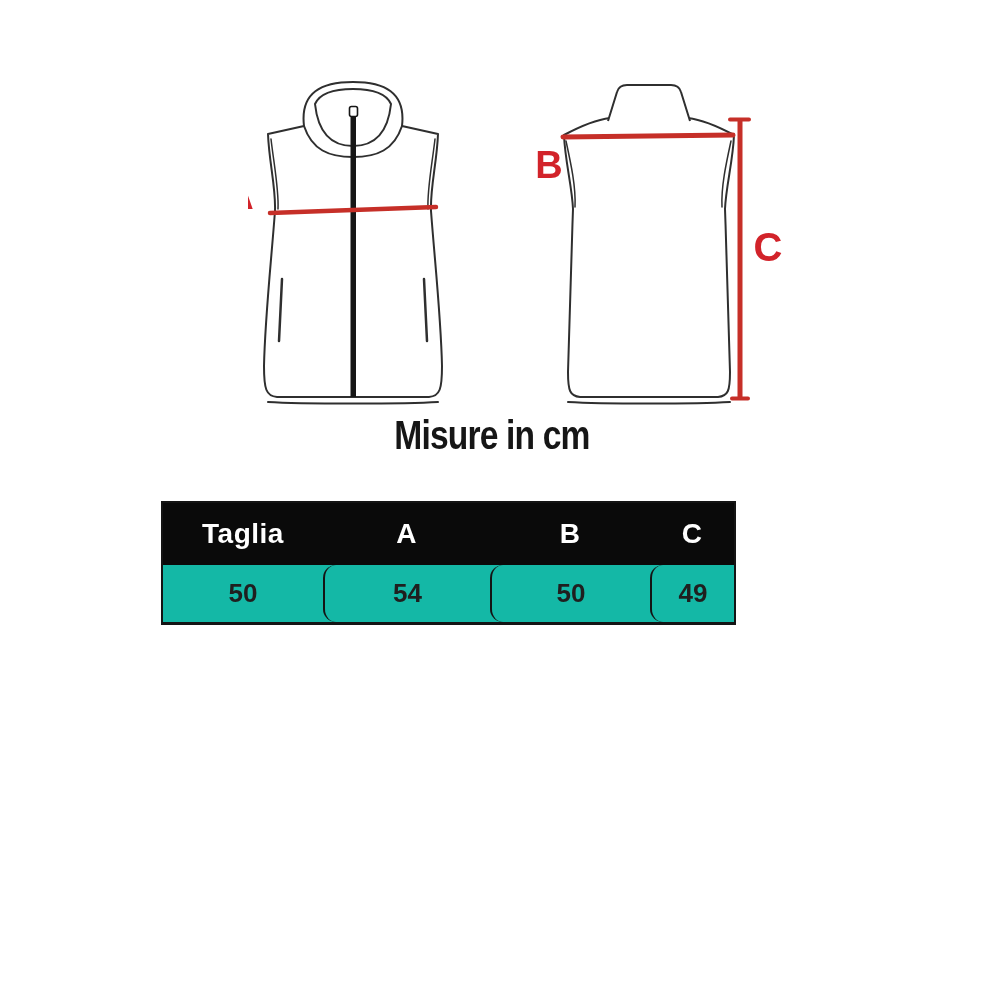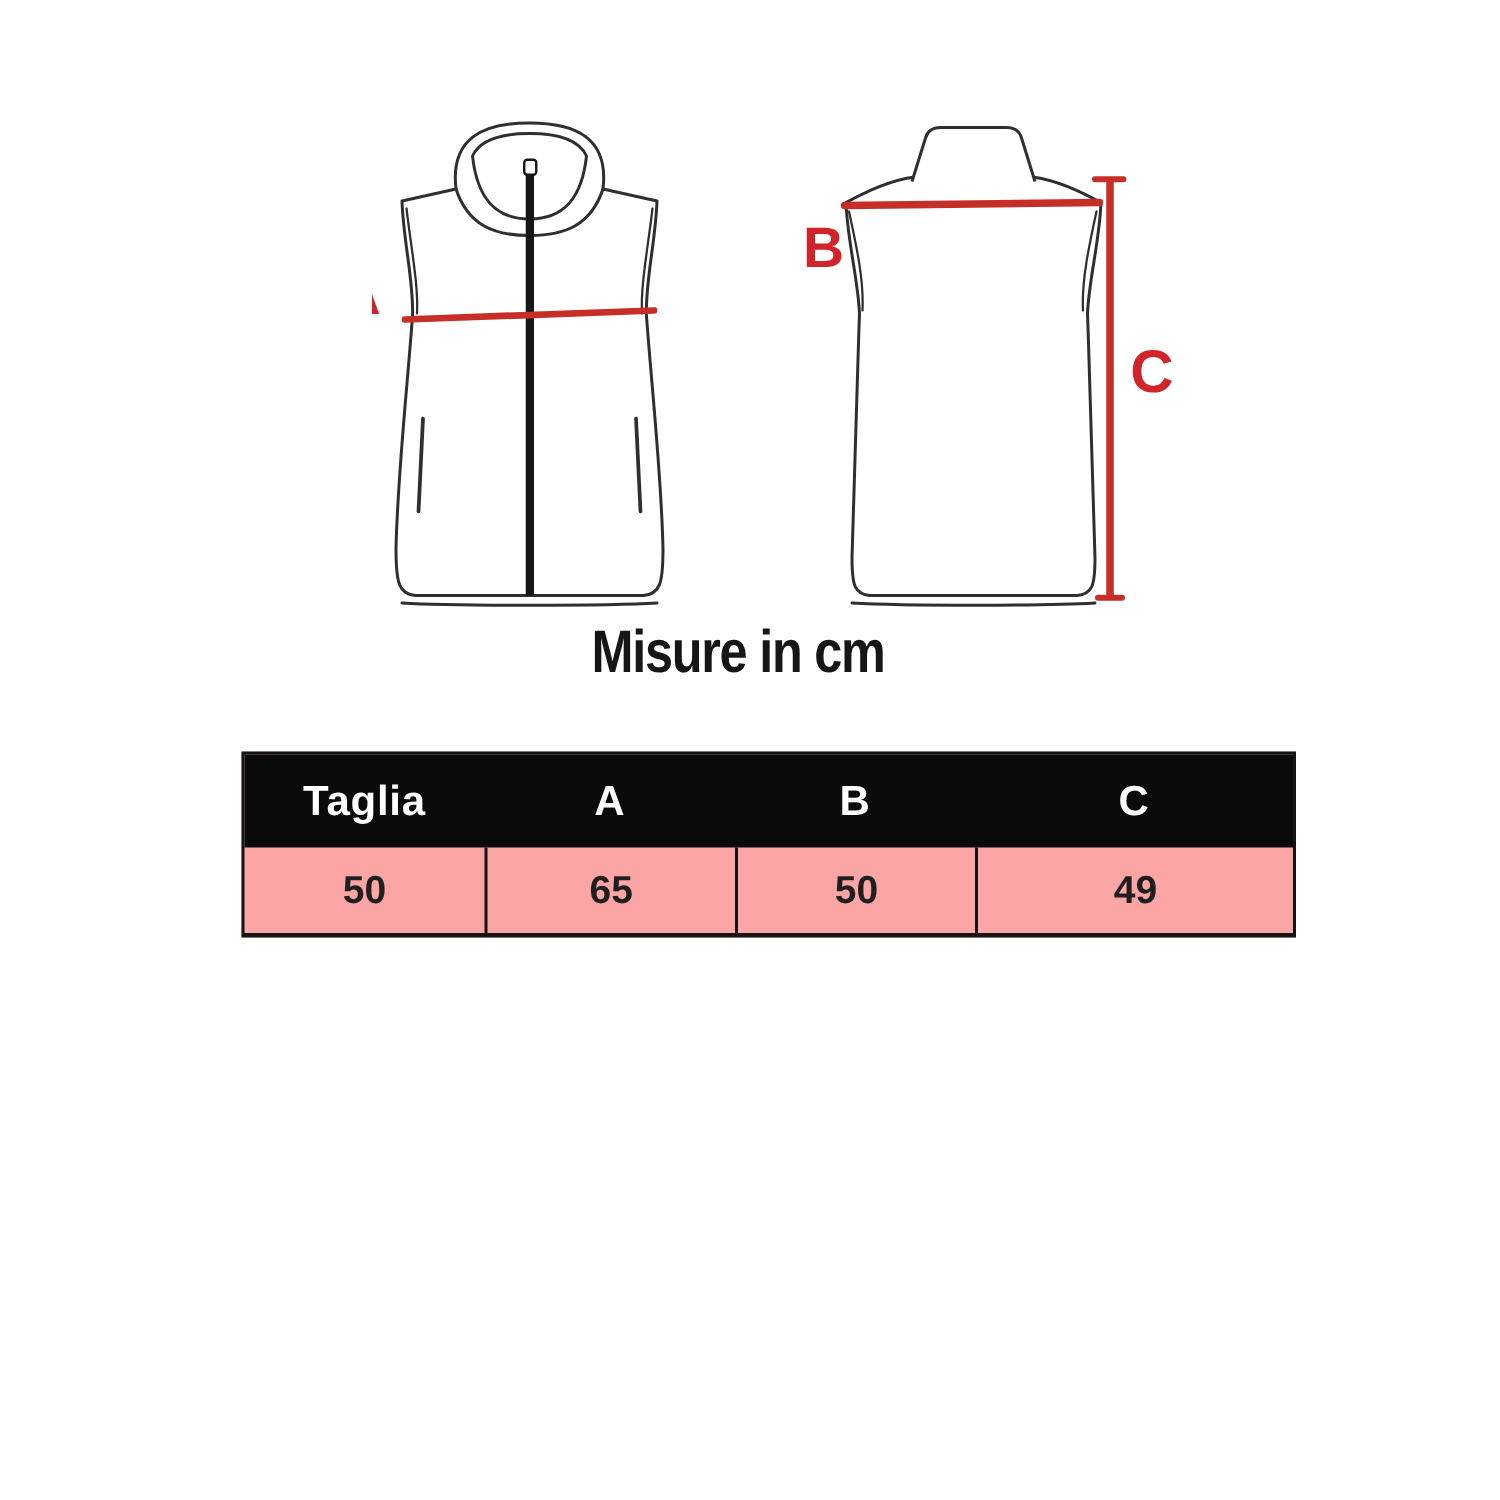--- a/index.html
+++ b/index.html
@@ -33,25 +33,25 @@
     color: #161616;
     letter-spacing: -1px;
     transform: scaleX(0.84);
     transform-origin: 50% 50%;
   }
 
   .size-table {
     position: absolute;
     left: 161px;
     top: 501px;
-    width: 703px;
+    width: 575px;
     border: 2px solid #141414;
     border-bottom-width: 3px;
     box-sizing: border-box;
-    background: #fca5a5;
+    background: #14b8a6;
   }
   .t-row {
     display: grid;
     grid-template-columns: 160px 167px 160px 1fr;
   }
   .t-cell {
     display: flex;
     align-items: center;
     justify-content: center;
     box-sizing: border-box;
@@ -65,20 +65,21 @@
     font-size: 28px;
     font-weight: bold;
     letter-spacing: 0.5px;
   }
   .t-body { height: 57px; }
   .t-body .t-cell {
     color: #1f1f1f;
     font-size: 26px;
     font-weight: bold;
     border-left: 2px solid #141414;
+    border-radius: 13px;
   }
   .t-body .t-cell:first-child { border-left: none; }
 
   .label-red {
     font-weight: bold;
     font-family: "Liberation Sans", sans-serif;
   }
 </style>
 </head>
 <body>
@@ -149,19 +150,19 @@
 
   <div class="size-table">
     <div class="t-row t-head">
       <div class="t-cell">Taglia</div>
       <div class="t-cell">A</div>
       <div class="t-cell">B</div>
       <div class="t-cell">C</div>
     </div>
     <div class="t-row t-body">
       <div class="t-cell">50</div>
-      <div class="t-cell">65</div>
+      <div class="t-cell">54</div>
       <div class="t-cell">50</div>
       <div class="t-cell">49</div>
     </div>
   </div>
 
 </div>
 
 </body></html>

